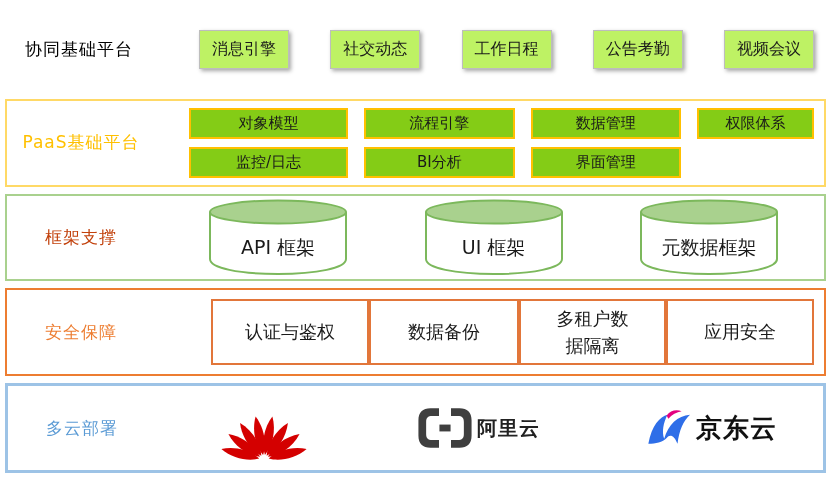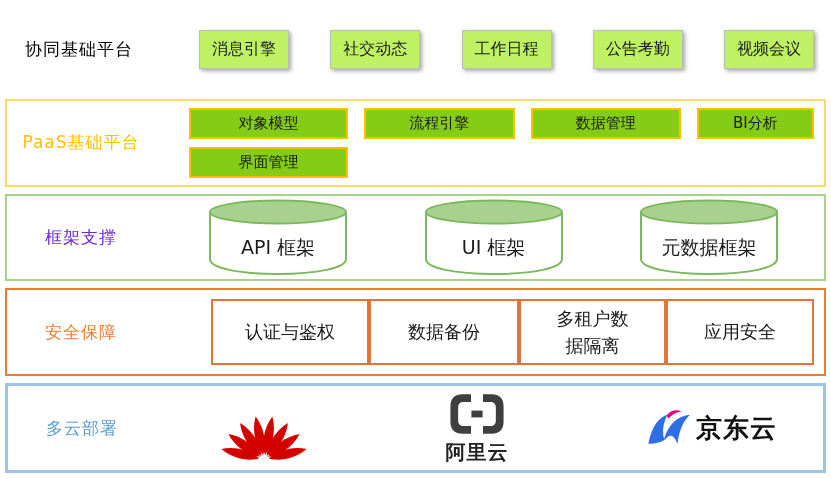--- a/index.html
+++ b/index.html
@@ -65,21 +65,21 @@
     background: #84cc16;
     text-align: center;
     font-size: 15px;
     padding: 4px 6px;
     white-space: nowrap;
     overflow: hidden;
   }
 
   
   .layer-framework { border: 2px solid #a9d18e; }
-  .framework-label { color: #6d28d9; }
+  .framework-label { color: #c2410c; }
   .framework-content { justify-content: space-between; padding: 0 44px 0 52px; }
   .cylinder { position: relative; width: 142px; height: 78px; }
   .cylinder svg { position: absolute; inset: 0; width: 100%; height: 100%; }
   .cylinder-label {
     position: absolute; left: 0; right: 0; top: 26px; bottom: 5px;
     display: flex; align-items: center; justify-content: center;
     font-size: 19px; white-space: nowrap;
   }
 
   
@@ -98,21 +98,21 @@
   .security-box.sw1 { width: 158px; }
   .security-box.sw2 { width: 150px; }
   .security-box.sw3 { width: 147px; padding: 0 30px; line-height: 1.5; }
   .security-box.sw4 { width: 148px; }
 
   
   .layer-cloud { border: 3px solid #9dc3e6; }
   .cloud-label { color: #5b9bd5; }
   .cloud-content { justify-content: space-between; align-items: center; padding: 0 46px 0 62px; }
   .vendor { display: flex; align-items: center; justify-content: center; }
-  .vendor-alibaba { flex-direction: column; gap: 1px; }
+  .vendor-alibaba { flex-direction: row; gap: 1px; }
   .alibaba-text { font-size: 20px; font-weight: 600; color: #222; letter-spacing: 1px; }
   .vendor-jd { }
   .jd-text { font-size: 26px; font-weight: bold; color: #111; letter-spacing: 1px; }
 </style>
 </head>
 <body>
 
 <div class="diagram">
 
   <section class="layer layer-collab">
@@ -125,20 +125,22 @@
       <div class="collab-box">视频会议</div>
     </div>
   </section>
 
   <section class="layer layer-paas">
     <div class="layer-label paas-label">PaaS基础平台</div>
     <div class="paas-grid">
       <div class="paas-box">对象模型</div>
       <div class="paas-box">流程引擎</div>
       <div class="paas-box">数据管理</div>
+      <div class="paas-box">权限体系</div>
+      <div class="paas-box">监控/日志</div>
       <div class="paas-box">BI分析</div>
       <div class="paas-box">界面管理</div>
     </div>
   </section>
 
   <section class="layer layer-framework">
     <div class="layer-label framework-label">框架支撑</div>
     <div class="layer-content framework-content">
 
       <div class="cylinder">

